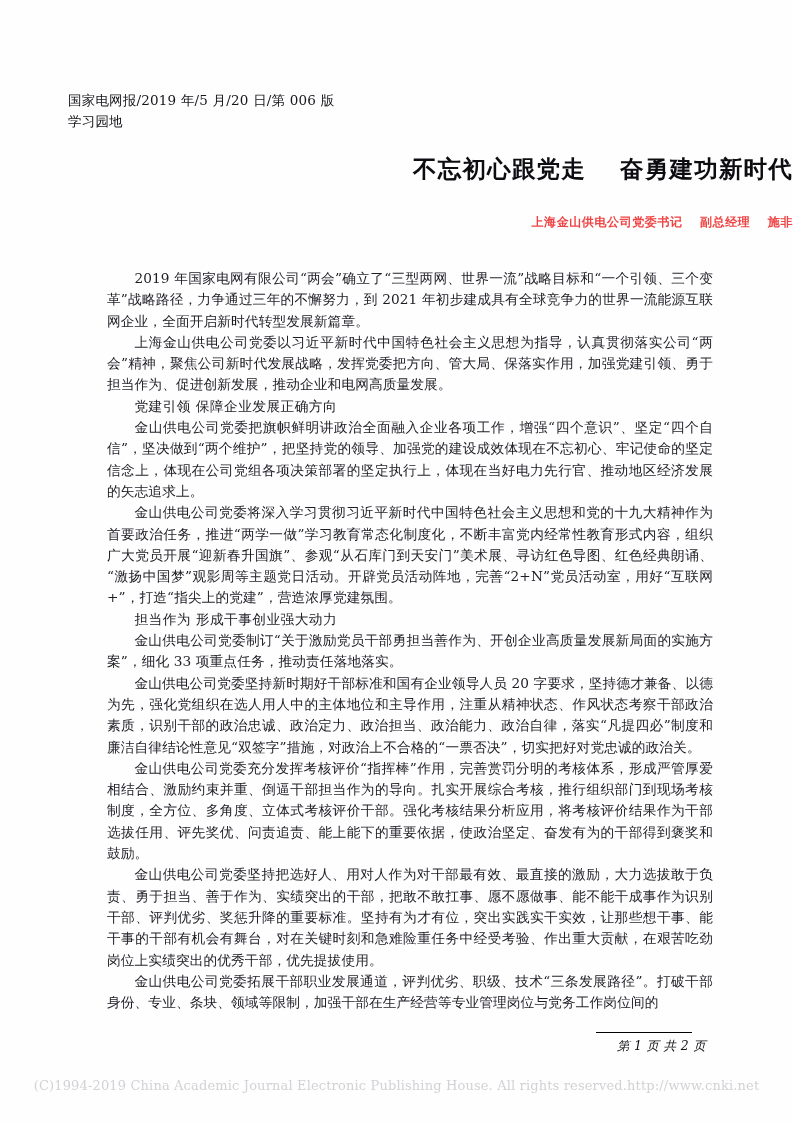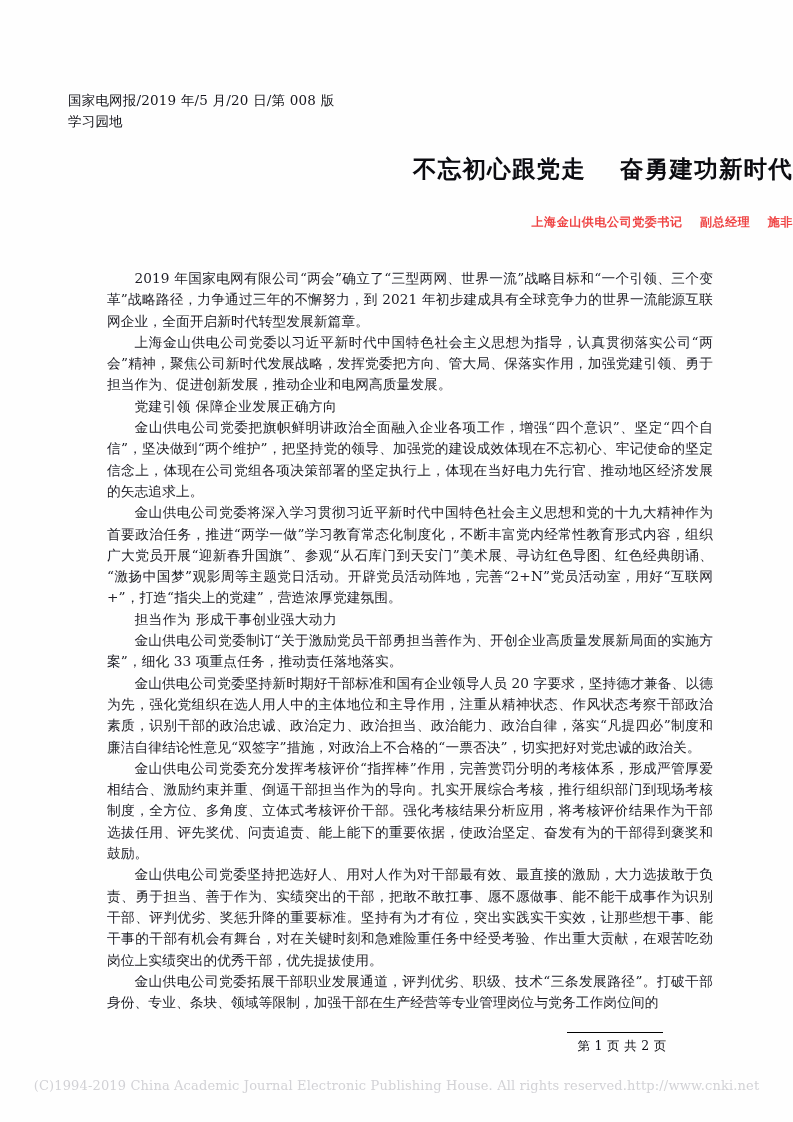--- a/index.html
+++ b/index.html
@@ -86,24 +86,25 @@
     letter-spacing: 0.1px;
   }
   .para.sub {
     text-indent: 2em;
     letter-spacing: 0.45px;
   }
 
   
   .page-indicator {
     position: absolute;
-    left: 567px;
+    left: 596px;
     top: 1032px;
     width: 110px;
-    text-align: center;
+    text-align: right;
+    font-style: italic;
   }
   .page-indicator .rule {
     border-top: 1.4px solid #000000;
     width: 96px;
     margin: 0 0 4px 0;
   }
   .page-indicator .pg-text {
     font-size: 12.5px;
     line-height: 18px;
     color: #101016;
@@ -128,21 +129,21 @@
   .cnki-footer .url {
     font-family: "DejaVu Serif", "Liberation Serif", serif;
   }
 </style>
 </head>
 <body>
 
 <div class="page">
 
   <div class="masthead">
-    <div class="masthead-line">国家电网报/2019 年/5 月/20 日/第 008 版</div>
+    <div class="masthead-line">国家电网报/2019 年/5 月/20 日/第 006 版</div>
     <div class="masthead-line">学习园地</div>
   </div>
 
   <div class="title-block">
     <div class="doc-title">不忘初心跟党走　 奋勇建功新时代</div>
     <div class="doc-byline">上海金山供电公司党委书记　 副总经理　 施非</div>
   </div>
 
   <div class="body-col" id="body-col">
       <p class="para">2019 年国家电网有限公司“两会”确立了“三型两网、世界一流”战略目标和“一个引领、三个变革”战略路径，力争通过三年的不懈努力，到 2021 年初步建成具有全球竞争力的世界一流能源互联网企业，全面开启新时代转型发展新篇章。</p>

